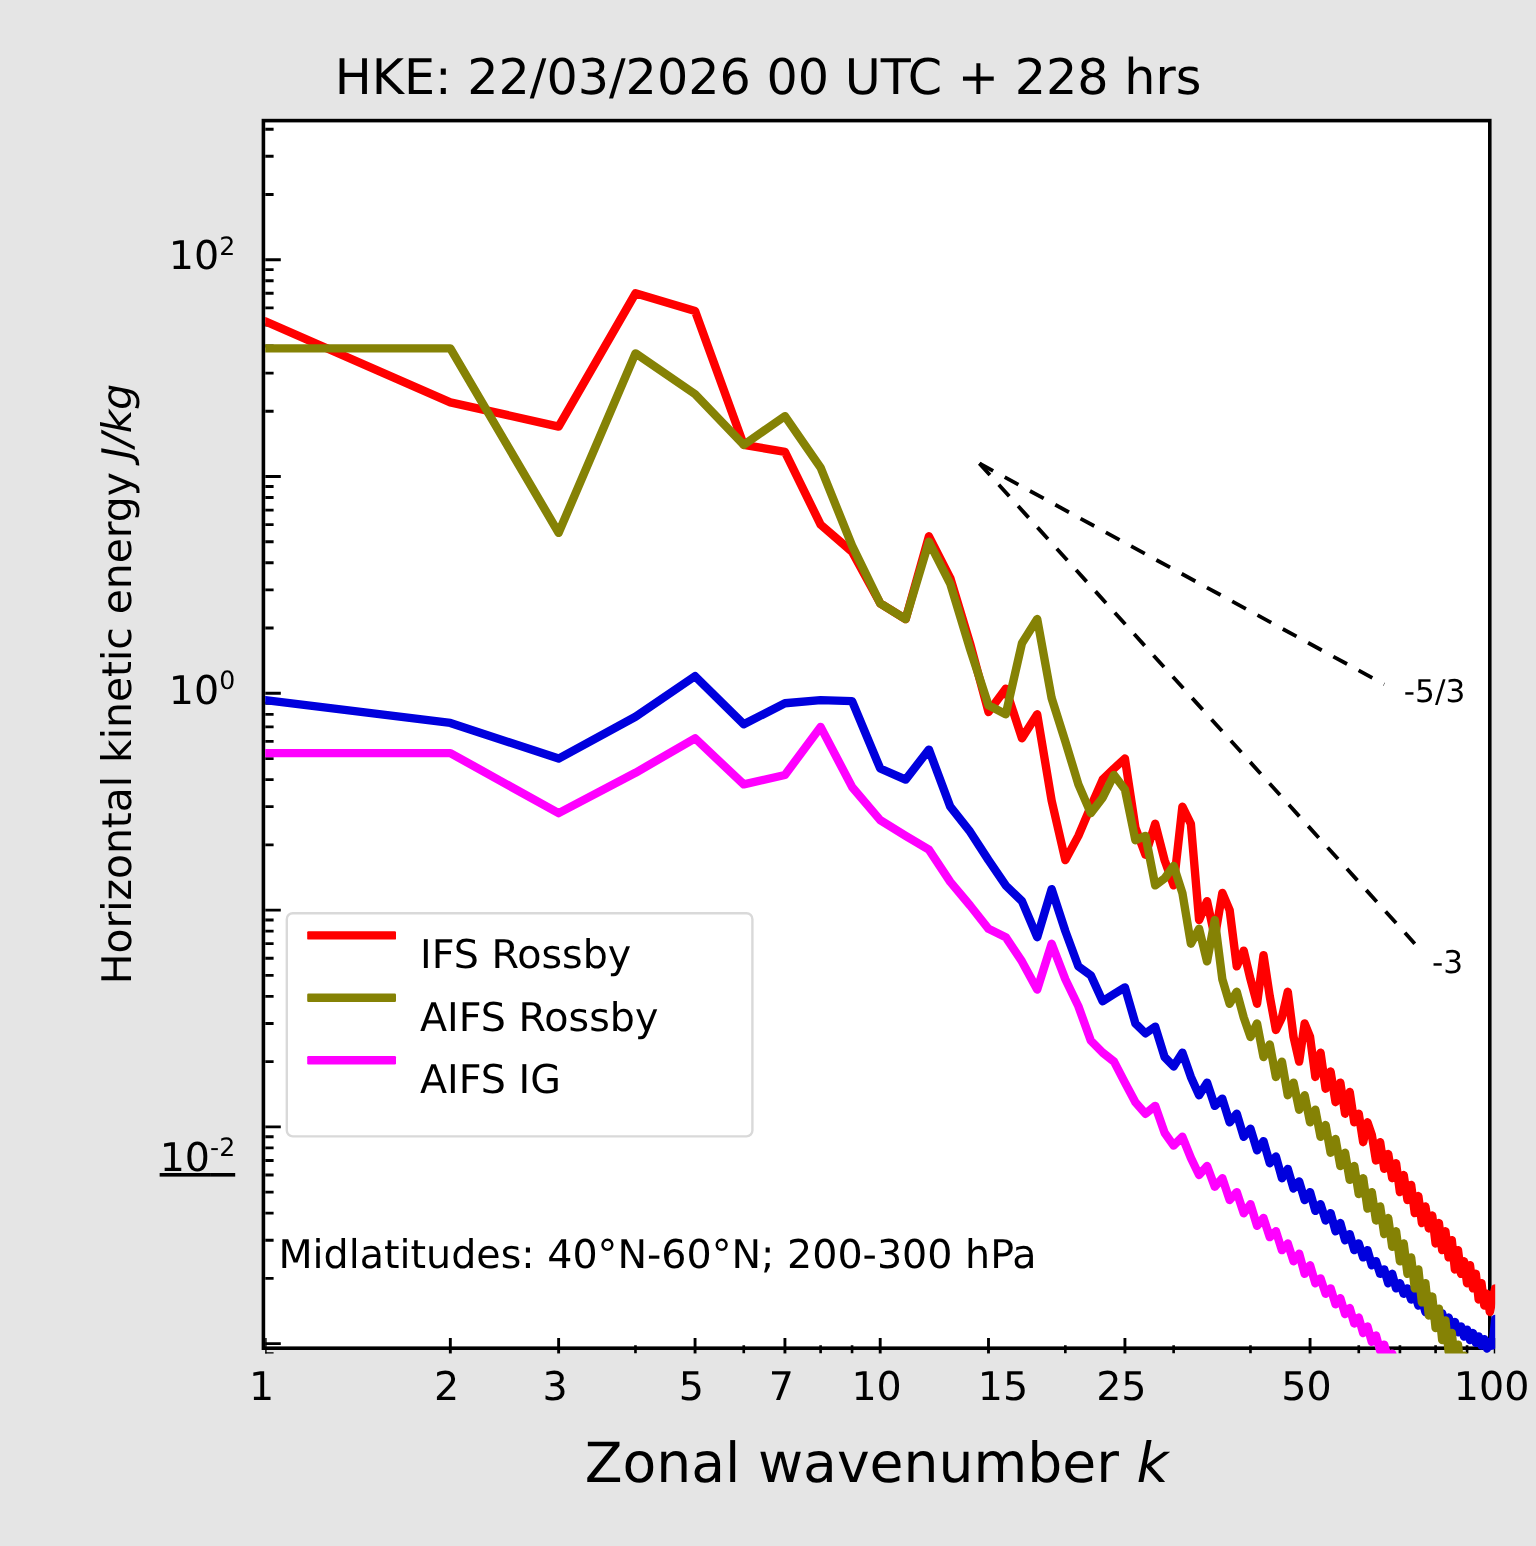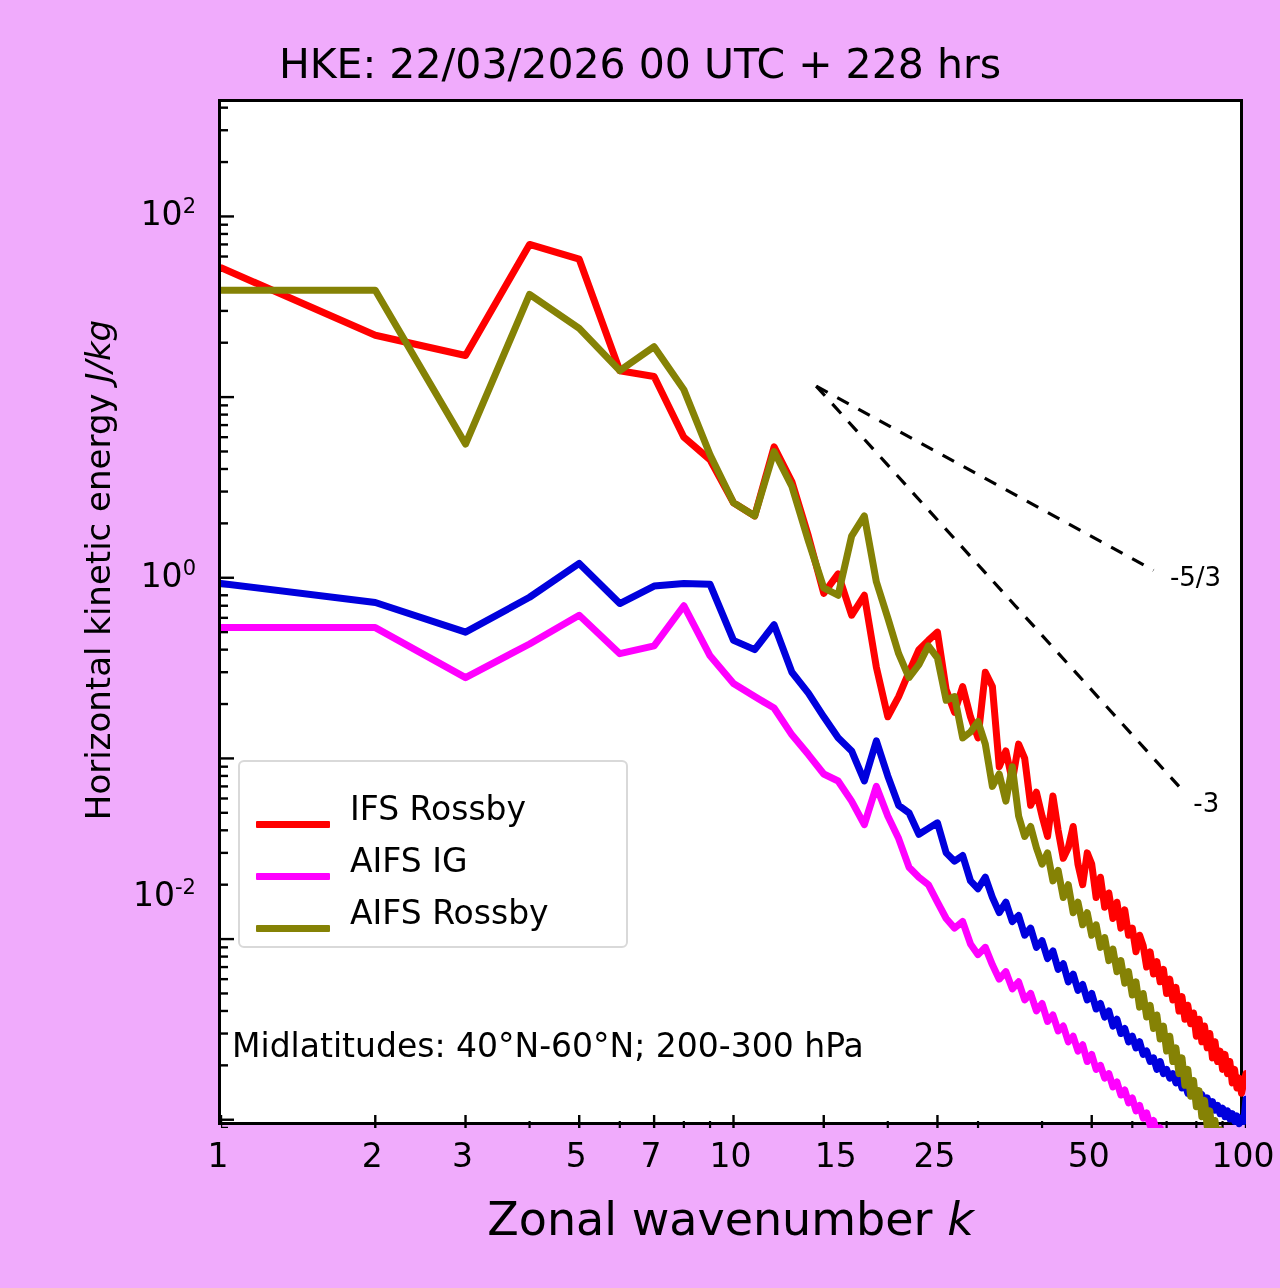--- a/index.html
+++ b/index.html
@@ -1,17 +1,17 @@
 <!DOCTYPE html>
 <html><head>
 <meta charset="utf-8">
 <style>
   html,body{margin:0;padding:0;background:#ffffff;}
   body{width:1280px;height:1288px;font-family:"DejaVu Sans","Liberation Sans",sans-serif;}
-  #root{position:relative;width:1280px;height:1288px;overflow:hidden;background:#f0abfc;}
+  #root{position:relative;width:1280px;height:1288px;overflow:hidden;background:#e5e5e5;}
 
   #chart-title{
     position:absolute;left:0;top:40px;width:1280px;text-align:center;
     font-size:41px;color:#000;letter-spacing:0px;white-space:nowrap;
   }
 
   #ylabel{
     position:absolute;left:0;top:0;
     width:900px;
     transform-origin:0 0;
@@ -47,21 +47,21 @@
 
   .slope-label{
     position:absolute;font-size:26px;color:#000;white-space:nowrap;
   }
 
   #legend{
     position:absolute;left:238px;top:760px;width:390px;
     border:2px solid #d9d9d9;border-radius:6px;background:#fff;
     padding:14px 18px 14px 16px;box-sizing:border-box;
   }
-  .legend-row{display:flex;align-items:flex-end;height:52px;}
+  .legend-row{display:flex;align-items:flex-start;height:52px;}
   .legend-swatch{width:74px;height:7px;flex:0 0 auto;margin-right:20px;border-radius:1px;}
   .legend-text{font-size:33px;color:#000;white-space:nowrap;}
 
   #annotation{
     position:absolute;left:232px;top:1026px;font-size:33px;color:#000;white-space:nowrap;
   }
 </style>
 </head>
 <body>
 
@@ -215,21 +215,21 @@
       <g id="series-group">
           <path d="M0.00,165.75 L154.28,233.24 L244.52,253.47 L308.56,142.43 L358.22,157.18 L398.80,268.70 L433.11,274.52 L462.83,335.18 L489.05,357.75 L512.50,400.79 L533.71,413.90 L553.08,344.91 L570.90,379.74 L587.39,434.13 L602.75,491.33 L617.11,471.93 L630.61,513.26 L643.33,493.27 L655.36,565.16 L666.78,614.78 L677.64,594.56 L687.99,570.22 L697.89,547.65 L707.36,538.41 L716.44,530.14 L725.17,587.73 L733.57,610.30 L741.67,584.53 L749.48,614.78 L757.02,635.83 L764.32,570.22 L771.39,584.53 L778.24,664.68 L784.88,648.94 L791.33,678.99 L797.61,642.11 L803.70,656.42 L809.64,703.32 L815.42,690.22 L821.06,714.00 L826.55,734.42 L831.92,693.92 L837.15,728.31 L842.27,756.29 L847.27,745.82 L852.16,724.48 L856.95,762.11 L861.64,782.69 L866.23,750.88 L870.72,762.11 L875.13,795.44 L879.45,775.21 L883.69,805.26 L887.85,790.96 L891.94,816.49 L895.95,800.20 L899.89,826.11 L903.76,807.92 L907.56,833.25 L911.30,826.11 L914.98,849.83 L918.60,833.25 L922.16,843.62 L925.67,865.06 L929.12,849.83 L932.52,872.09 L935.86,859.65 L939.16,879.81 L942.41,867.33 L945.61,891.46 L948.77,877.15 L951.88,898.00 L954.95,885.42 L957.98,908.97 L960.97,894.66 L963.92,917.23 L966.83,903.29 L969.70,921.72 L972.53,910.95 L975.33,934.20 L978.10,917.23 L980.83,939.80 L983.53,924.06 L986.19,945.84 L988.83,931.54 L991.43,955.87 L994.00,939.80 L996.55,959.52 L999.06,949.05 L1001.55,967.37 L1004.01,952.38 L1006.44,971.62 L1008.85,959.52 L1011.23,980.86 L1013.58,967.37 L1015.91,985.92 L1018.22,976.10 L1020.50,991.33 L1022.76,980.86 L1025.00,971.62" fill="none" stroke="#ff0000" stroke-width="7" stroke-linejoin="round" stroke-linecap="round"></path>
           <path d="M0.00,481.45 L154.28,500.45 L244.52,530.14 L308.56,495.25 L358.22,461.45 L398.80,501.53 L433.11,484.02 L462.83,481.45 L489.05,482.30 L512.50,538.41 L533.71,547.65 L553.08,522.66 L570.90,570.22 L587.39,591.07 L602.75,614.78 L617.11,635.83 L630.61,648.94 L643.33,678.99 L655.36,638.91 L666.78,673.92 L677.64,703.32 L687.99,710.80 L697.89,732.33 L707.36,726.37 L716.44,720.83 L725.17,750.88 L733.57,759.15 L741.67,753.54 L749.48,778.86 L757.02,786.72 L764.32,775.21 L771.39,795.44 L778.24,810.68 L784.88,800.20 L791.33,819.57 L797.61,813.53 L803.70,833.25 L809.64,826.11 L815.42,845.34 L821.06,838.66 L826.55,856.57 L831.92,848.91 L837.15,867.33 L842.27,861.77 L847.27,879.81 L852.16,872.09 L856.95,888.38 L861.64,882.57 L866.23,898.00 L870.72,891.46 L875.13,907.03 L879.45,901.49 L883.69,915.08 L887.85,908.97 L891.94,924.06 L895.95,917.23 L899.89,931.54 L903.76,926.47 L907.56,939.80 L911.30,934.20 L914.98,945.84 L918.60,939.80 L922.16,952.38 L925.67,949.05 L929.12,959.52 L932.52,955.87 L935.86,967.37 L939.16,959.52 L942.41,971.62 L945.61,967.37 L948.77,976.10 L951.88,971.62 L954.95,980.86 L957.98,976.10 L960.97,985.92 L963.92,980.86 L966.83,991.33 L969.70,985.92 L972.53,994.19 L975.33,988.58 L978.10,998.37 L980.83,992.46 L983.53,1002.13 L986.19,995.95 L988.83,1004.75 L991.43,999.60 L994.00,1008.14 L996.55,1003.43 L999.06,1011.70 L1001.55,1006.09 L1004.01,1014.66 L1006.44,1008.84 L1008.85,1016.95 L1011.23,1011.70 L1013.58,1019.32 L1015.91,1013.91 L1018.22,1021.76 L1020.50,1016.18 L1022.76,1019.32 L1025.00,997.15" fill="none" stroke="#0000dd" stroke-width="7" stroke-linejoin="round" stroke-linecap="round"></path>
           <path d="M0.00,188.32 L154.28,188.32 L244.52,342.01 L308.56,192.45 L358.22,226.41 L398.80,268.70 L433.11,244.74 L462.83,287.62 L489.05,352.69 L512.50,400.79 L533.71,413.90 L553.08,349.48 L570.90,384.50 L587.39,438.88 L602.75,485.79 L617.11,493.27 L630.61,434.13 L643.33,413.90 L655.36,479.78 L666.78,515.84 L677.64,551.67 L687.99,575.63 L697.89,562.74 L707.36,543.82 L716.44,555.92 L725.17,598.21 L733.57,594.56 L741.67,635.83 L749.48,630.02 L757.02,619.54 L764.32,642.11 L771.39,684.40 L778.24,671.99 L784.88,699.16 L791.33,664.68 L797.61,714.00 L803.70,734.42 L809.64,724.48 L815.42,745.82 L821.06,762.11 L826.55,750.88 L831.92,778.86 L837.15,768.39 L842.27,795.44 L847.27,782.69 L852.16,810.68 L856.95,800.20 L861.64,822.77 L866.23,810.68 L870.72,833.25 L875.13,822.77 L879.45,845.34 L883.69,835.52 L887.85,858.61 L891.94,847.10 L895.95,869.68 L899.89,858.61 L903.76,881.18 L907.56,869.68 L911.30,893.04 L914.98,879.81 L918.60,905.14 L922.16,891.46 L925.67,915.08 L929.12,903.29 L932.52,926.47 L935.86,912.99 L939.16,936.95 L942.41,924.06 L945.61,949.05 L948.77,934.20 L951.88,959.52 L954.95,945.84 L957.98,971.62 L960.97,955.87 L963.92,983.35 L966.83,967.37 L969.70,994.19 L972.53,978.44 L975.33,1004.75 L978.10,988.58 L980.83,1014.66 L983.53,998.37 L986.19,1024.28 L988.83,1008.84 L991.43,1033.30 L994.00,1018.52 L996.55,1043.51 L999.06,1027.76 L1001.55,1052.75 L1004.01,1037.23 L1006.44,1061.84 L1008.85,1046.85 L1011.23,1070.56 L1013.58,1055.24 L1015.91,1078.66 L1018.22,1063.23 L1020.50,1072.12 L1022.76,1045.72" fill="none" stroke="#858205" stroke-width="7" stroke-linejoin="round" stroke-linecap="round"></path>
           <path d="M0.00,525.57 L154.28,525.57 L244.52,575.63 L308.56,541.98 L358.22,513.26 L398.80,551.67 L433.11,543.82 L462.83,503.74 L489.05,553.77 L512.50,581.45 L533.71,594.56 L553.08,606.06 L570.90,632.87 L587.39,652.59 L602.75,671.99 L617.11,678.99 L630.61,699.16 L643.33,722.63 L655.36,684.40 L666.78,714.00 L677.64,736.57 L687.99,765.18 L697.89,775.21 L707.36,782.69 L716.44,800.20 L725.17,816.49 L733.57,826.11 L741.67,819.57 L749.48,841.93 L757.02,852.65 L764.32,845.34 L771.39,862.85 L778.24,877.15 L784.88,869.68 L791.33,886.89 L797.61,879.81 L803.70,898.00 L809.64,891.46 L815.42,908.97 L821.06,901.49 L826.55,919.44 L831.92,912.99 L837.15,928.96 L842.27,924.06 L847.27,939.80 L852.16,934.20 L856.95,949.05 L861.64,942.77 L866.23,959.52 L870.72,952.38 L875.13,967.37 L879.45,963.35 L883.69,976.10 L887.85,971.62 L891.94,984.88 L895.95,979.88 L899.89,993.03 L903.76,988.04 L907.56,1000.86 L911.30,995.95 L914.98,1008.84 L918.60,1003.43 L922.16,1016.18 L925.67,1010.97 L929.12,1023.43 L932.52,1018.52 L935.86,1030.48 L939.16,1026.00 L942.41,1037.23 L945.61,1032.35 L948.77,1043.51 L951.88,1039.27 L954.95,1050.33 L957.98,1045.72 L960.97,1056.52 L963.92,1051.53 L966.83,1061.84 L969.70,1057.81 L972.53,1067.55 L975.33,1063.23 L978.10,1073.70 L980.83,1069.04 L983.53,1078.66 L986.19,1075.32 L988.83,1083.95 L991.43,1080.38 L994.00,1089.62 L996.55,1085.80 L999.06,1095.74 L1001.55,1091.61 L1004.01,1100.10 L1006.44,1095.74 L1008.85,1104.72 L1011.23,1102.38 L1013.58,1109.62 L1015.91,1107.13 L1018.22,1114.86 L1020.50,1112.20 L1022.76,1117.61 L1025.00,1117.61" fill="none" stroke="#ff00ff" stroke-width="7" stroke-linejoin="round" stroke-linecap="round"></path>
         </g>
     </svg>
   </div>
 
   <div id="ytick-layer">
-      <div class="ytick-label" style="top: 894px;">10<sup>-2</sup></div>
+      <div class="ytick-label" style="top: 964px; text-decoration: underline;">10<sup>-2</sup></div>
       <div class="ytick-label" style="top: 574.758px;">10<sup>0</sup></div>
       <div class="ytick-label" style="top: 213.441px;">10<sup>2</sup></div>
     </div>
   <div id="xtick-layer">
       <div class="xtick-label" style="left: 218px;">1</div>
       <div class="xtick-label" style="left: 372.278px;">2</div>
       <div class="xtick-label" style="left: 462.525px;">3</div>
       <div class="xtick-label" style="left: 576.222px;">5</div>
       <div class="xtick-label" style="left: 651.113px;">7</div>
       <div class="xtick-label" style="left: 730.5px;">10</div>
@@ -242,24 +242,24 @@
       <div class="slope-label" style="left: 1169.88px; top: 561.783px;">-5/3</div>
       <div class="slope-label" style="left: 1193.33px; top: 788.229px;">-3</div>
     </div>
 
   <div id="legend">
       <div class="legend-row">
         <div class="legend-swatch" style="background: rgb(255, 0, 0);"></div>
         <div class="legend-text">IFS Rossby</div>
       </div>
       <div class="legend-row">
+        <div class="legend-swatch" style="background: rgb(133, 130, 5);"></div>
+        <div class="legend-text">AIFS Rossby</div>
+      </div>
+      <div class="legend-row">
         <div class="legend-swatch" style="background: rgb(255, 0, 255);"></div>
         <div class="legend-text">AIFS IG</div>
       </div>
-      <div class="legend-row">
-        <div class="legend-swatch" style="background: rgb(133, 130, 5);"></div>
-        <div class="legend-text">AIFS Rossby</div>
-      </div>
     </div>
 
   <div id="annotation">Midlatitudes: 40°N-60°N; 200-300 hPa</div>
 
 </div>
 
 </body></html>

